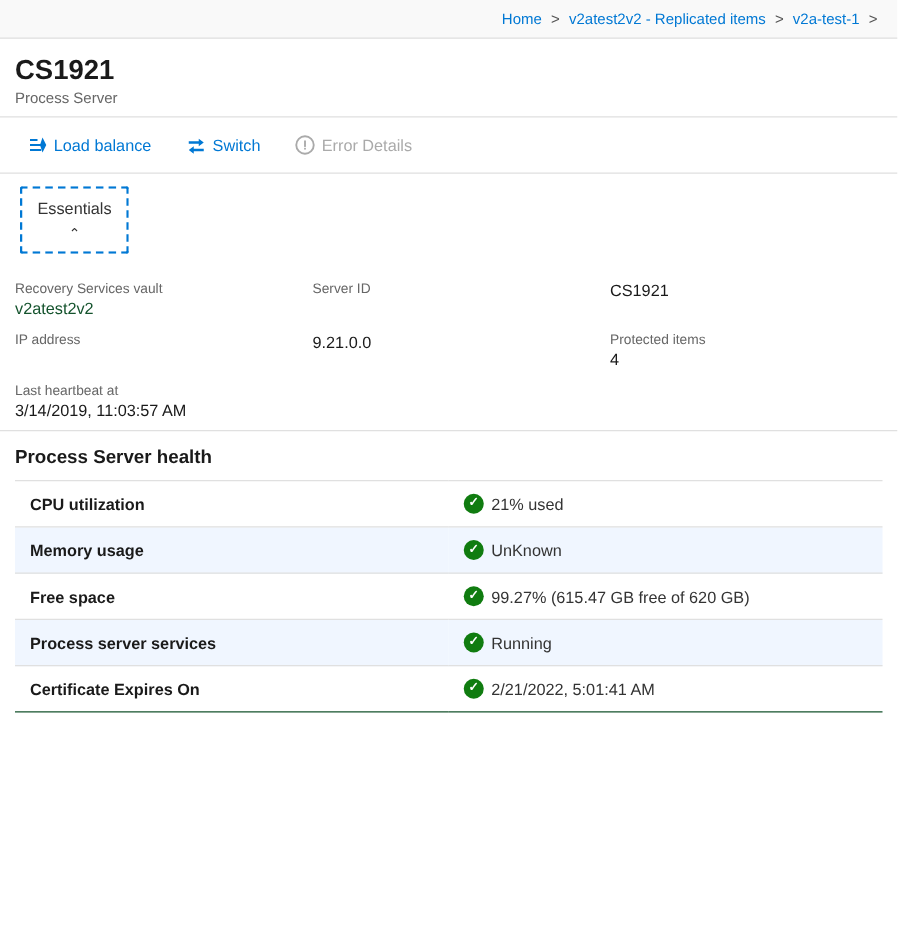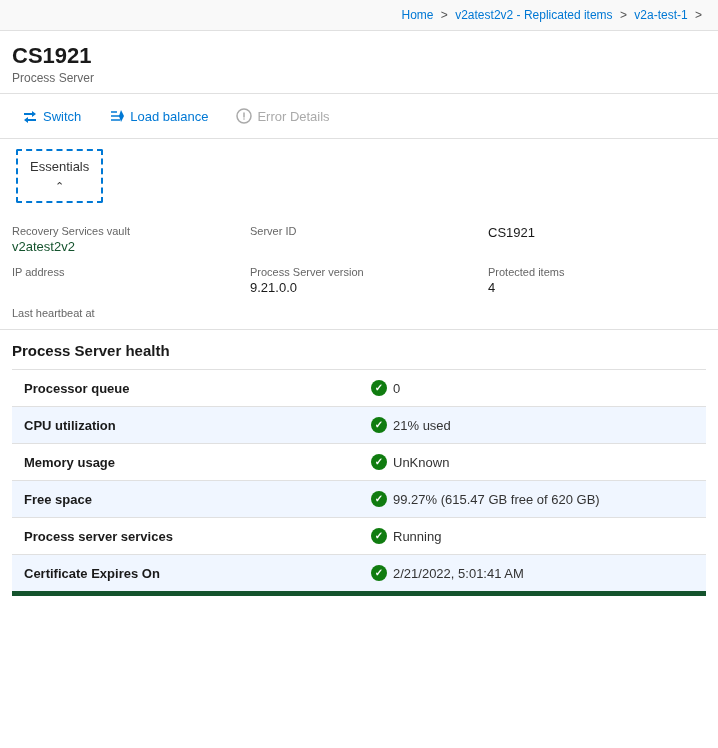--- a/index.html
+++ b/index.html
@@ -136,21 +136,21 @@
       margin-bottom: 10px;
     }
     .health-table {
       width: 100%;
       border-collapse: collapse;
     }
     .health-table tr {
       border-top: 1px solid #e0e0e0;
     }
     .health-table tr:last-child {
-      border-bottom: 5px solid #14532d;
+      border-bottom: 1px solid #14532d;
     }
     .health-table td {
       padding: 10px 12px;
       font-size: 13px;
     }
     .health-table tr:nth-child(even) {
       background: #f0f6ff;
     }
     .health-table td:first-child {
       font-weight: 600;
@@ -194,40 +194,40 @@
   <a href="#">v2a-test-1</a>
   <span> &gt; </span>
 </div>
 
 <div class="page-header">
   <div class="page-title">CS1921</div>
   <div class="page-subtitle">Process Server</div>
 </div>
 
 <div class="toolbar">
-  <button class="toolbar-btn">
-    <span class="toolbar-icon">
-      <svg width="16" height="16" viewBox="0 0 16 16" fill="none" xmlns="http://www.w3.org/2000/svg">
-        <path d="M2 5 L10 5 L10 3 L14 6 L10 9 L10 7 L2 7 Z" fill="#0078d4"></path>
-        <path d="M14 11 L6 11 L6 9 L2 12 L6 15 L6 13 L14 13 Z" fill="#0078d4"></path>
-      </svg>
-    </span>
-    <span>Switch</span>
-  </button>
   <button class="toolbar-btn">
     <span class="toolbar-icon">
       <svg width="16" height="16" viewBox="0 0 16 16" fill="none" xmlns="http://www.w3.org/2000/svg">
         <line x1="2" y1="8" x2="14" y2="8" stroke="#0078d4" stroke-width="1.5"></line>
         <line x1="2" y1="4" x2="8" y2="4" stroke="#0078d4" stroke-width="1.5"></line>
         <line x1="2" y1="12" x2="11" y2="12" stroke="#0078d4" stroke-width="1.5"></line>
         <polygon points="12,2 15,8 12,14 10,8" fill="#0078d4"></polygon>
       </svg>
     </span>
     <span>Load balance</span>
   </button>
+  <button class="toolbar-btn">
+    <span class="toolbar-icon">
+      <svg width="16" height="16" viewBox="0 0 16 16" fill="none" xmlns="http://www.w3.org/2000/svg">
+        <path d="M2 5 L10 5 L10 3 L14 6 L10 9 L10 7 L2 7 Z" fill="#0078d4"></path>
+        <path d="M14 11 L6 11 L6 9 L2 12 L6 15 L6 13 L14 13 Z" fill="#0078d4"></path>
+      </svg>
+    </span>
+    <span>Switch</span>
+  </button>
   <button class="toolbar-btn disabled">
     <span class="toolbar-icon">
       <svg width="16" height="16" viewBox="0 0 16 16" fill="none" xmlns="http://www.w3.org/2000/svg">
         <circle cx="8" cy="8" r="7" stroke="#aaa" stroke-width="1.5" fill="none"></circle>
         <line x1="8" y1="5" x2="8" y2="9" stroke="#aaa" stroke-width="1.5" stroke-linecap="round"></line>
         <circle cx="8" cy="11" r="0.8" fill="#aaa"></circle>
       </svg>
     </span>
     <span style="color:#aaa;">Error Details</span>
   </button>
@@ -250,45 +250,36 @@
     <div class="detail-value"></div>
   </div>
   <div class="detail-item">
     <div class="detail-value">CS1921</div>
   </div>
   <div class="detail-item">
     <div class="detail-label">IP address</div>
     <div class="detail-value"></div>
   </div>
   <div class="detail-item">
-    <div class="detail-label">Process Server version</div>
     <div class="detail-value">9.21.0.0</div>
   </div>
   <div class="detail-item">
     <div class="detail-label">Protected items</div>
     <div class="detail-value">4</div>
   </div>
   <div class="detail-item">
     <div class="detail-label">Last heartbeat at</div>
+    <div class="detail-value">3/14/2019, 11:03:57 AM</div>
   </div>
 </div>
 
 <div class="health-section">
   <div class="health-title">Process Server health</div>
   <table class="health-table">
     <tbody id="health-tbody">
-    <tr>
-          <td>Processor queue</td>
-          <td>
-            <div class="status-cell">
-              <span class="status-icon-green"></span>
-              <span>0</span>
-            </div>
-          </td>
-        </tr>
         <tr>
           <td>CPU utilization</td>
           <td>
             <div class="status-cell">
               <span class="status-icon-green"></span>
               <span>21% used</span>
             </div>
           </td>
         </tr>
         <tr>

